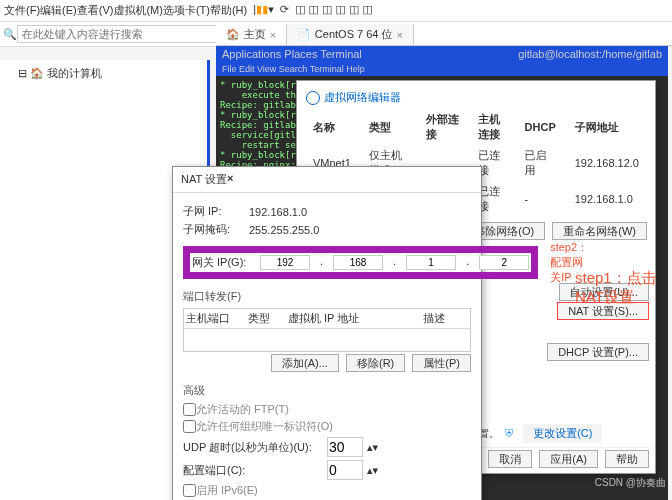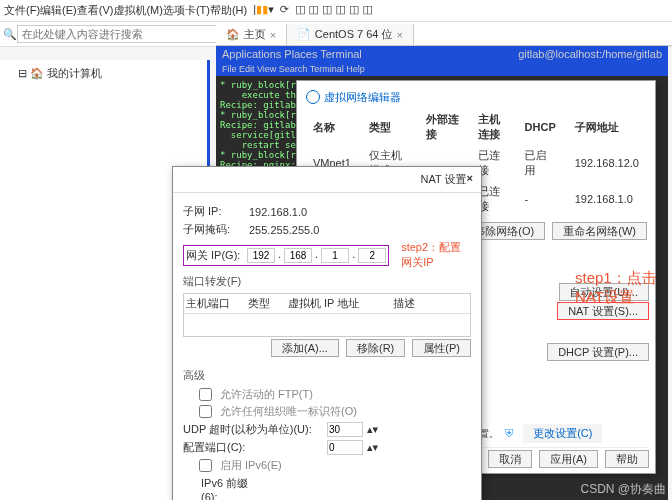--- a/index.html
+++ b/index.html
@@ -12,48 +12,48 @@
 .left{position:absolute;left:0;top:60px;width:210px;bottom:0;background:#fff;border-right:3px solid #1d4ed8;padding:4px}
 .tree-item{padding:2px 0 2px 14px;cursor:default}
 .tabs{position:absolute;left:216px;top:24px;right:0;height:22px;background:#fff;border-bottom:1px solid #ccc;display:flex}
 .tab{padding:3px 10px;border-right:1px solid #ccc;display:flex;gap:4px;align-items:center}
 .tab.active{background:#f8f8f8}
 .tab .x{color:#888;cursor:pointer}
 .vm-area{position:absolute;left:216px;top:46px;right:4px;bottom:0;background:#2b2b2b;color:#0c0}
 .vm-top{background:#1d4ed8;font-size:9px;padding:2px 6px;color:#ccc}
 .vm-terminal{font-family:monospace;font-size:9px;padding:4px;white-space:pre;color:#8f8}
 .vnet{position:absolute;left:296px;top:80px;width:360px;background:#fff;border:1px solid #999;box-shadow:2px 2px 6px rgba(0,0,0,.3);padding:6px}
-.vnet-title{display:flex;align-items:flex-start;gap:4px;padding:3px;color:#06c}
+.vnet-title{display:flex;align-items:center;gap:4px;padding:3px;color:#06c}
 .vnet-grid{font-size:10px}
 .vnet-grid th,.vnet-grid td{text-align:left;padding:2px 8px}
 .vnet-btns{text-align:right;padding:6px 2px}
 .btn{border:1px solid #aaa;background:#f4f4f4;padding:2px 10px;font-size:11px;margin-left:4px;cursor:default}
 .red-box{border:1px solid #f44}
 .red-text{color:#e53}
 .nat{position:absolute;left:172px;top:166px;width:310px;background:#fff;border:1px solid #888;box-shadow:2px 2px 8px rgba(0,0,0,.3)}
-.nat-head{display:flex;justify-content:flex-end;padding:5px 8px;border-bottom:1px solid #ddd}
+.nat-head{display:flex;justify-content:flex-start;padding:5px 8px;border-bottom:1px solid #ddd}
 .nat-body{padding:8px 10px}
 .row{display:flex;align-items:center;margin:3px 0;gap:4px}
 .row label{width:62px;color:#333}
 .row .val{color:#333}
-.gw-box{border:1px solid #a21caf;padding:2px;display:inline-flex;gap:3px}
-.gw-box input{width:28px;border:1px solid #ccc;text-align:center;font-size:10px;padding:1px}
+.gw-box{border:7px solid #a21caf;padding:2px;display:inline-flex;gap:10px}
+.gw-box input{width:50px;border:1px solid #ccc;text-align:center;font-size:10px;padding:1px}
 .section-label{margin:4px 0;color:#555}
 .port-table{border:1px solid #ccc;height:44px;margin-bottom:4px}
 .port-table-head{display:flex;font-size:10px;border-bottom:1px solid #ddd;padding:2px}
 .port-table-head span{margin-right:18px}
 .adv{margin-top:12px}
-.chk{display:flex;align-items:center;gap:8px;margin:2px 16px;color:#888}
+.chk{display:flex;align-items:center;gap:0;margin:2px 0;color:#888}
 .chk input{margin:0}
 .spin{display:flex;align-items:center;gap:4px;margin:3px 0}
-.spin input{width:36px;border:1px solid #ccc;padding:1px;font-size:10px}
+.spin input{width:36px;border:1px solid #ccc;padding:1px;font-size:14px}
 .ipv6-row{margin:3px 0}
 .note{position:absolute;font-size:15px}
 .close-x{cursor:pointer;font-weight:bold}
-.watermark{position:absolute;right:6px;bottom:2px;color:#bbb;font-size:12px}
+.watermark{position:absolute;right:6px;bottom:10px;color:#bbb;font-size:10px}
 .globe{width:14px;height:14px;border:1px solid #06c;border-radius:50%;display:inline-block}
 </style>
 </head>
 <body>
 
 <div class="menubar">
   <span>文件(F)</span>
   <span>编辑(E)</span>
   <span>查看(V)</span>
   <span>虚拟机(M)</span>
@@ -188,21 +188,21 @@
       </span>
       <span class="red-text" style="margin-left:8px">step2：配置网关IP</span>
     </div>
 
     <div class="section-label">端口转发(F)</div>
     <div class="port-table">
       <div class="port-table-head">
         <span>主机端口</span>
           <span>类型</span>
           <span>虚拟机 IP 地址</span>
-          <span style="margin-left:16px">描述</span>
+          <span style="margin-left:46px">描述</span>
       </div>
     </div>
     <div style="text-align:right">
       <span class="btn">添加(A)...</span>
       <span class="btn">移除(R)</span>
       <span class="btn">属性(P)</span>
     </div>
 
     <div class="adv section-label">高级</div>
     <div class="chk">

